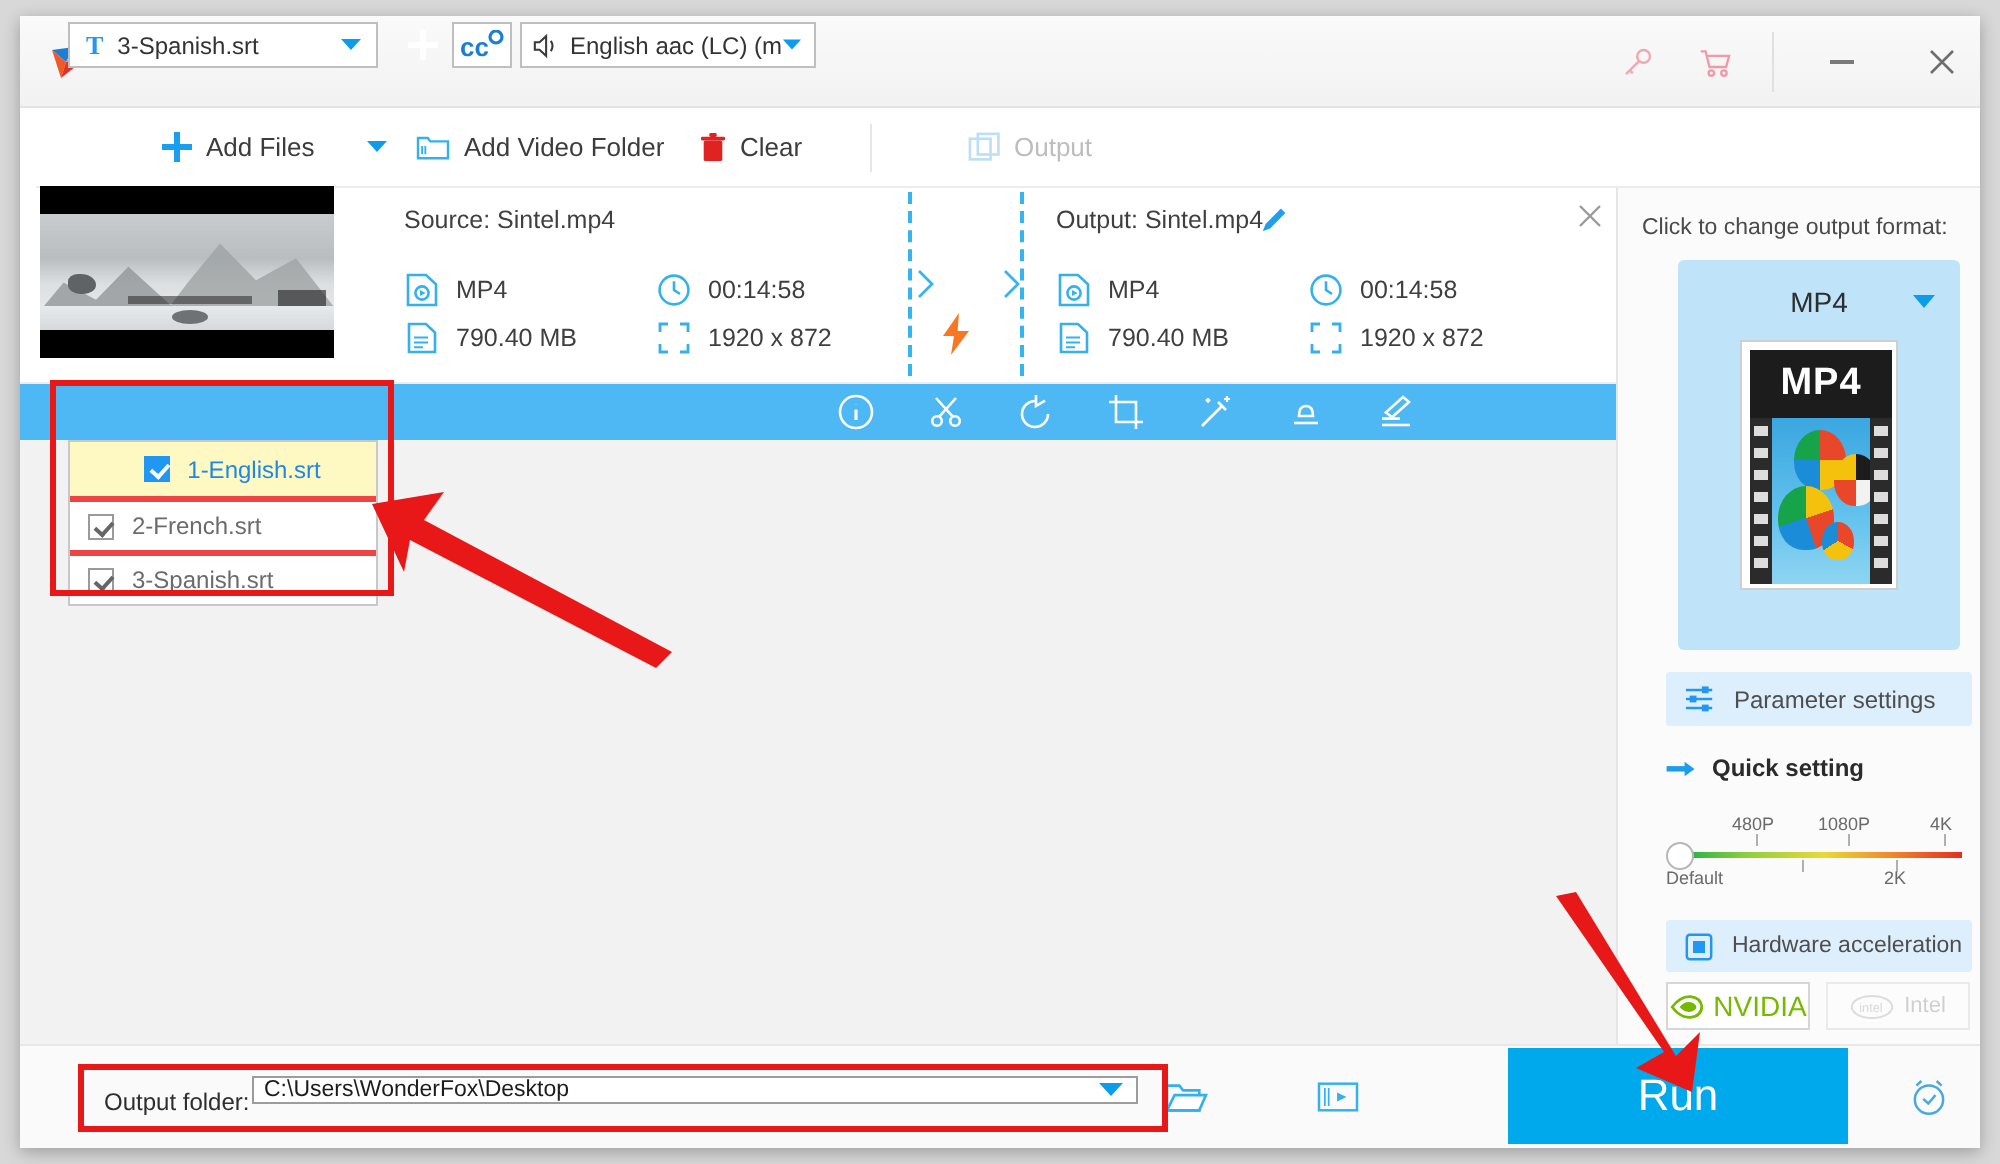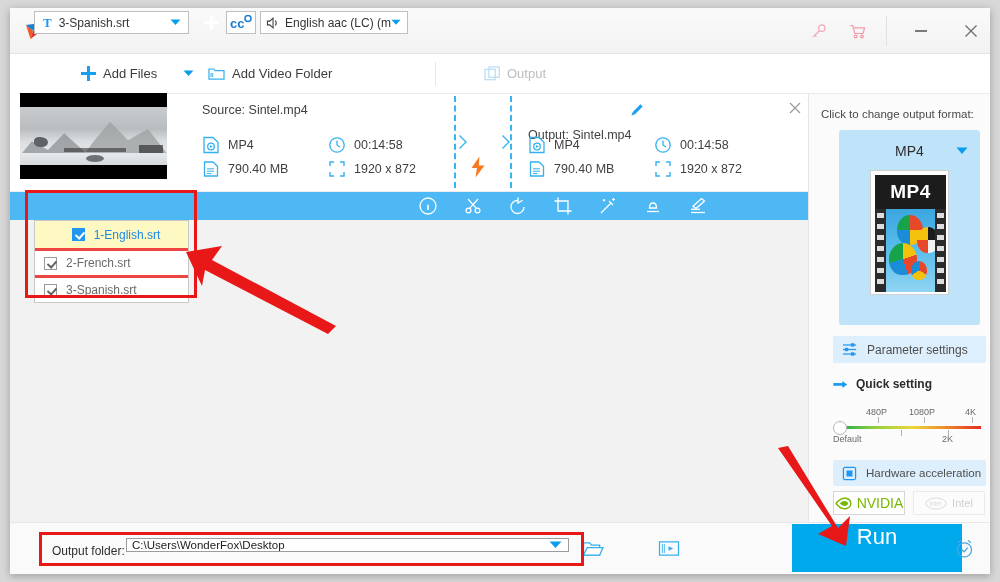--- a/index.html
+++ b/index.html
@@ -114,21 +114,21 @@
   .thumb .wm {
     position:absolute; right:4px; top:52px; width:24px; height:8px;
     background:rgba(30,30,30,.6);
   }
   .src-title {
     position:absolute; left:192px; top:95px;
     font-size:12.5px; color:#3f3f3f;
   }
   .out-title {
     position:absolute; left:518px; top:95px;
-    font-size:12.5px; color:#3f3f3f;margin-top:25px;
+    font-size:12.5px; color:#3f3f3f;
   }
   .pencil { position:absolute; left:620px; top:95px; cursor:pointer; }
   .close-x {
     position:absolute; left:776px; top:91px; width:18px; height:18px;
     display:flex; align-items:center; justify-content:center;
     color:#9a9a9a; cursor:pointer;
   }
   .meta {
     position:absolute; display:flex; align-items:center; gap:8px;
     font-size:12.5px; color:#3f3f3f;
@@ -344,23 +344,23 @@
   .out-input {
     position:absolute; left:116px; top:530px; width:443px; height:14px;
     background:#fff; border:1px solid #9c9c9c;
     display:flex; align-items:center; cursor:text;
   }
   .out-input .val { font-size:11.5px; color:#1c1c1c; margin-left:5px; flex:1; }
   .out-input .dd { margin-right:6px; }
   .open-folder { position:absolute; left:572px; top:531px; cursor:pointer; }
   .media-ic { position:absolute; left:648px; top:531px; cursor:pointer; }
   .run-btn {
-    position:absolute; left:782px; top:516px; width:170px; height:48px;
+    position:absolute; left:744px; top:516px; width:170px; height:48px;
     background:#00a8ec; color:#fff;
-    display:flex; align-items:flex-start; justify-content:center;
+    display:flex; align-items:center; justify-content:center;
     font-size:22px; cursor:pointer;
   }
   .clock-ic { position:absolute; left:944px; top:530px; cursor:pointer; }
 
   
   .redbox {
     position:absolute; border:3px solid #e81818; pointer-events:none; z-index:40;
   }
   .rb-sub { left:15px; top:182px; width:172px; height:108px; }
   .rb-out { left:29px; top:524px; width:545px; height:34px; }
@@ -415,20 +415,28 @@
       <svg width="11" height="7" viewBox="0 0 11 7">
         <path d="M0.5 0.5 L5.5 6 L10.5 0.5 Z" fill="#0b9ceb"></path>
       </svg>
     </div>
     <div class="mb-item mb-folder">
       <svg width="17" height="15" viewBox="0 0 18 16" fill="none" stroke="#35b0ef" stroke-width="1.3">
         <path d="M1 3.2 H6.2 L7.6 5 H17 V14 H1 Z"></path>
         <path d="M3.2 7.4 V11.8 M4.9 7.4 V11.8" stroke-width="1"></path>
       </svg>
       <span>Add Video Folder</span>
+    </div>
+    <div class="mb-item mb-clear">
+      <svg width="13" height="16" viewBox="0 0 14 17">
+        <rect x="2" y="4.5" width="10" height="11" rx="1" fill="#e02222"></rect>
+        <rect x="0.5" y="2.4" width="13" height="2.1" rx=".8" fill="#e02222"></rect>
+        <rect x="5" y="0.4" width="4" height="2.2" rx=".8" fill="#e02222"></rect>
+      </svg>
+      <span>Clear</span>
     </div>
     <div class="mb-vsep"></div>
     <div class="mb-item mb-merge">
       <svg width="16" height="15" viewBox="0 0 17 16" fill="none" stroke="#bddff5" stroke-width="1.4">
         <rect x="1" y="3.6" width="11" height="11"></rect>
           <rect x="5.2" y="1" width="11" height="11"></rect>
       </svg>
       <span>Output</span>
     </div>
   </div>

